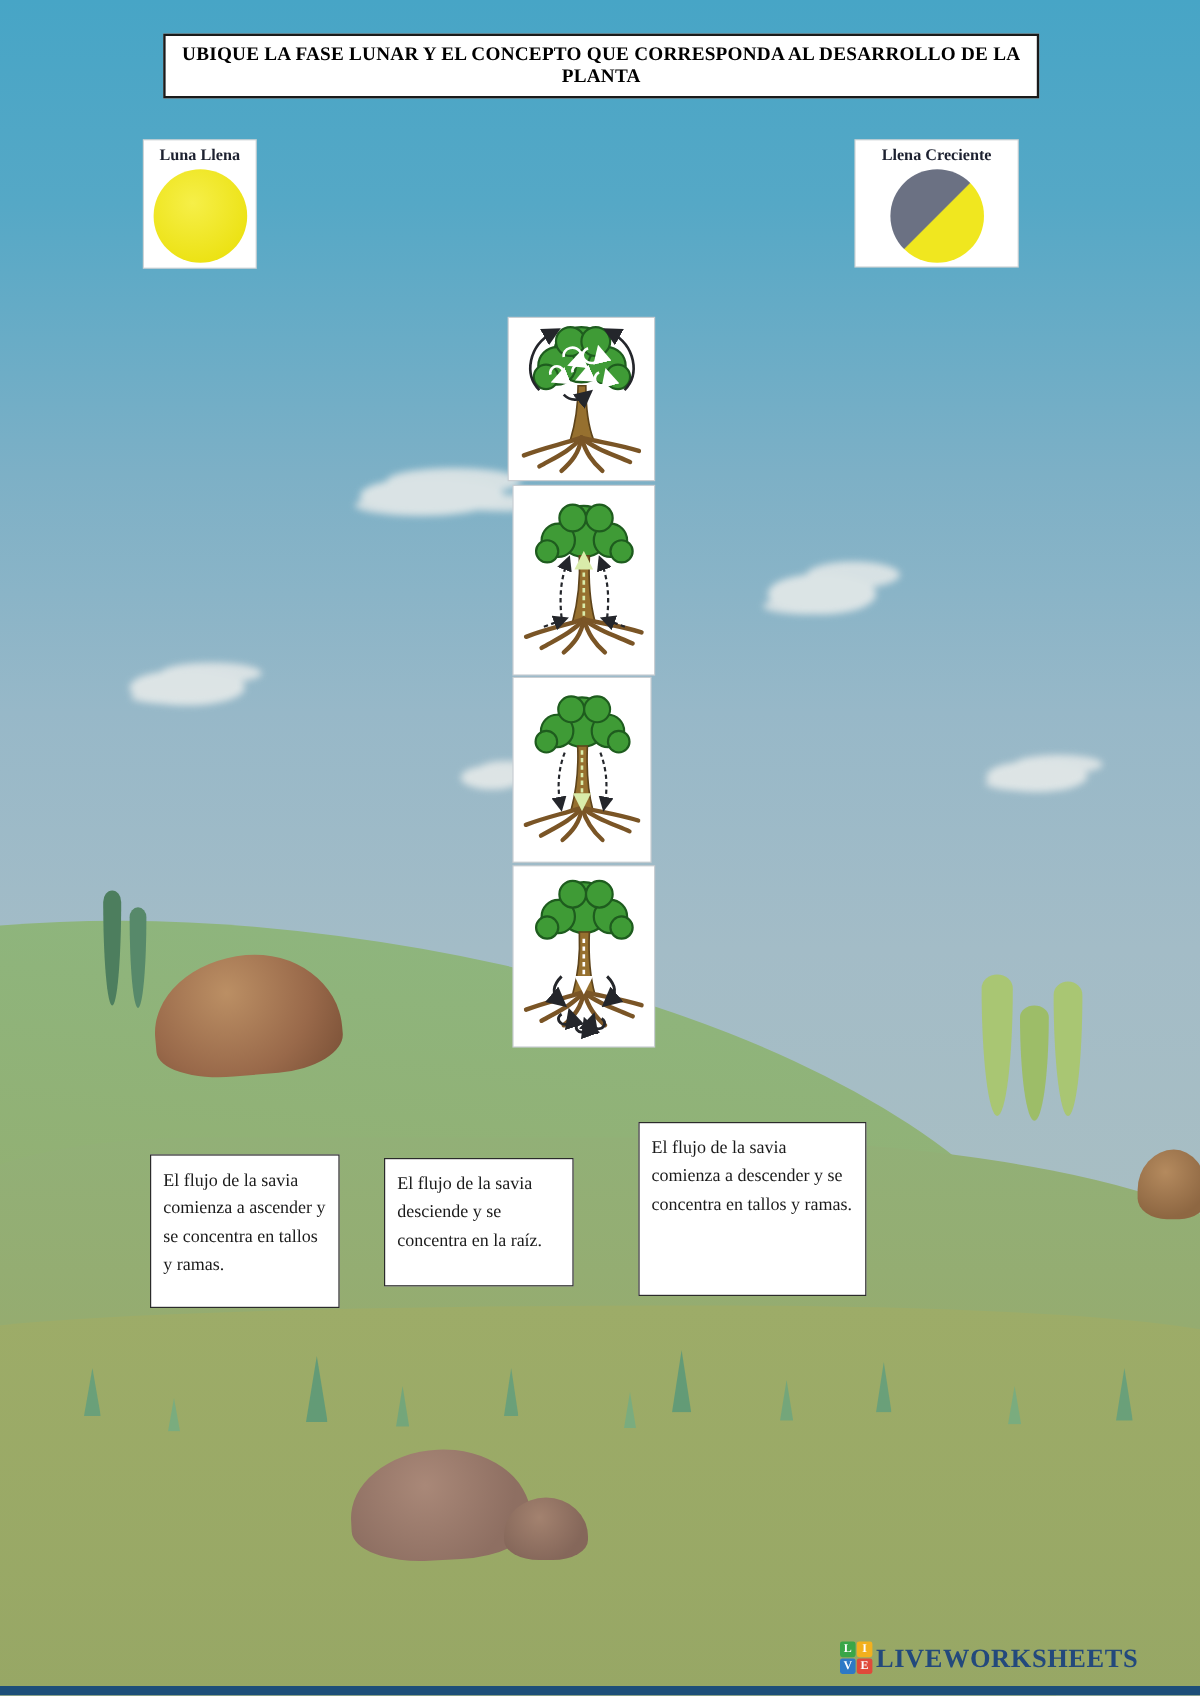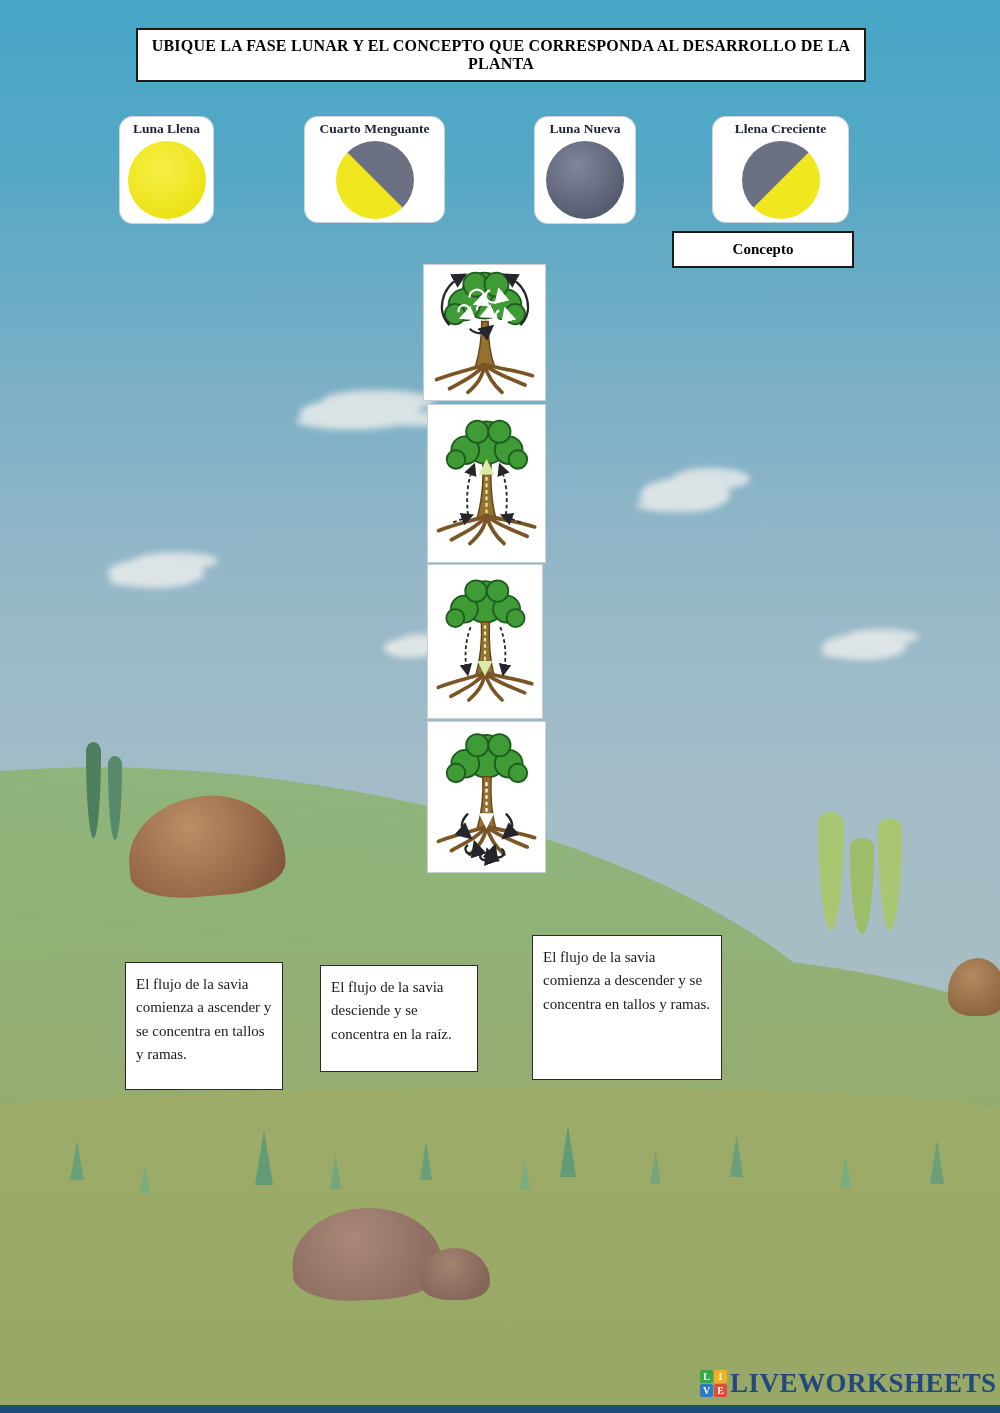--- a/index.html
+++ b/index.html
@@ -42,38 +42,38 @@
     border-radius:50% 50% 42% 42%/60% 62% 32% 32%;}
   .rock-right{left:948px;top:958px;width:58px;height:58px;
     background:radial-gradient(circle at 40% 32%,#b48a5e,#8e6742 72%);
     border-radius:52% 48% 40% 42%/58% 60% 30% 30%;}
   .tuft{position:absolute;clip-path:polygon(50% 0,100% 100%,0 100%);opacity:.8;}
   .bottom-bar{position:absolute;left:0;bottom:0;width:1000px;height:8px;background:#1d4e79;}
   
   .title-box{position:absolute;left:136px;top:28px;width:726px;height:50px;
     background:#fff;border:2px solid #1a1a1a;display:flex;align-items:center;justify-content:center;}
   .title-box span{font-weight:bold;font-size:16px;color:#000;letter-spacing:.2px;text-align:center;padding:0 10px;}
-  .moon-card{position:absolute;background:#fff;box-shadow:0 0 0 1px #cfd4d6;display:flex;flex-direction:column;align-items:center;border-radius:13px;}
+  .moon-card{position:absolute;background:#fff;box-shadow:0 0 0 1px #cfd4d6;display:flex;flex-direction:column;align-items:center;}
   .moon-label{font-weight:bold;font-size:13.5px;color:#1d2130;padding-top:4px;white-space:nowrap;}
   .moon-circle{width:78px;height:78px;border-radius:50%;margin-top:4px;}
   .moon-full{background:radial-gradient(circle at 42% 36%,#f6ef48,#ece214 75%);}
   .moon-waning{background:linear-gradient(45deg,#f0e71f 0 49.5%,#6b7183 50.5% 100%);}
   .moon-new{background:radial-gradient(circle at 40% 32%,#80879a,#575d70 72%);}
   .moon-waxing{background:linear-gradient(135deg,#6b7183 0 49.5%,#f0e71f 50.5% 100%);}
   .header-box{position:absolute;width:178px;height:33px;background:#fff;border:2px solid #1a1a1a;
     display:flex;align-items:center;justify-content:center;font-weight:bold;font-size:15px;color:#000;}
   .tree-card{position:absolute;background:#fff;box-shadow:0 0 0 1px #c9ced2;display:flex;align-items:center;justify-content:center;}
   .concept-card{position:absolute;background:#fff;border:1.5px solid #2b2b2b;padding:10px 10px;
     font-size:15px;line-height:1.55;color:#1a1a1a;box-sizing:border-box;}
   
   .logo{position:absolute;left:700px;top:1368px;display:flex;align-items:center;gap:3px;cursor:pointer;}
   .logo-grid{display:grid;grid-template-columns:13px 13px;grid-gap:1px;}
   .tile{width:13px;height:13px;color:#fff;font-weight:bold;font-size:10px;line-height:13px;text-align:center;border-radius:2px;}
   .tile.t0{background:#3aa648;}.tile.t1{background:#f2b01e;}.tile.t2{background:#2e79c6;}.tile.t3{background:#e04a3a;}
-  .logo-text{font-weight:bold;font-size:27px;color:#23497c;letter-spacing:.5px;}
+  .logo-text{font-weight:bold;font-size:22px;color:#23497c;letter-spacing:.5px;}
 </style>
 </head>
 <body>
 
 <svg width="0" height="0" style="position:absolute" aria-hidden="true">
   <defs>
     <marker id="ab" markerWidth="7" markerHeight="7" refX="3.5" refY="3.5" orient="auto">
         <path d="M0 0 L7 3.5 L0 7 Z" fill="#24262b"></path>
       </marker>
     <marker id="aw" markerWidth="7" markerHeight="7" refX="3.5" refY="3.5" orient="auto">
@@ -118,36 +118,25 @@
   <div class="bottom-bar"></div>
 
   <div class="title-box">
     <span>UBIQUE LA FASE LUNAR Y EL CONCEPTO QUE CORRESPONDA AL DESARROLLO DE LA PLANTA</span>
   </div>
 
   <div class="moon-card" style="left:120px;top:117px;width:93px;height:106px">
     <div class="moon-label">Luna Llena</div>
     <div class="moon-circle moon-full"></div>
   </div>
-  <div class="moon-card" style="left:305px;top:117px;width:139px;height:105px">
-    <div class="moon-label">Cuarto Menguante</div>
-    <div class="moon-circle moon-waning"></div>
-  </div>
-  <div class="moon-card" style="left:535px;top:117px;width:100px;height:106px">
-    <div class="moon-label">Luna Nueva</div>
-    <div class="moon-circle moon-new"></div>
-  </div>
   <div class="moon-card" style="left:713px;top:117px;width:135px;height:105px">
     <div class="moon-label">Llena Creciente</div>
     <div class="moon-circle moon-waxing"></div>
   </div>
 
-  <div class="header-box" style="left:672px;top:231px">
-    <span>Concepto</span>
-  </div>
 
   <div class="tree-card" style="left:424px;top:265px;width:121px;height:135px">
     <svg viewBox="0 0 120 140" width="115" height="129">
       <path d="M57 58 C57 78 54 94 50 107 L71 107 C66 94 64 78 64 58 Z" fill="#96702f" stroke="#5d431a" stroke-width="1.5"></path>
       <g stroke="#7a5526" stroke-width="4" fill="none" stroke-linecap="round">
         <path d="M60 105 C42 111 26 114 8 121"></path>
           <path d="M60 105 C50 117 36 123 22 131"></path>
         <path d="M60 105 C58 119 51 127 42 135"></path>
           <path d="M60 105 C64 119 70 127 79 135"></path>
         <path d="M60 105 C72 115 88 120 104 127"></path>

